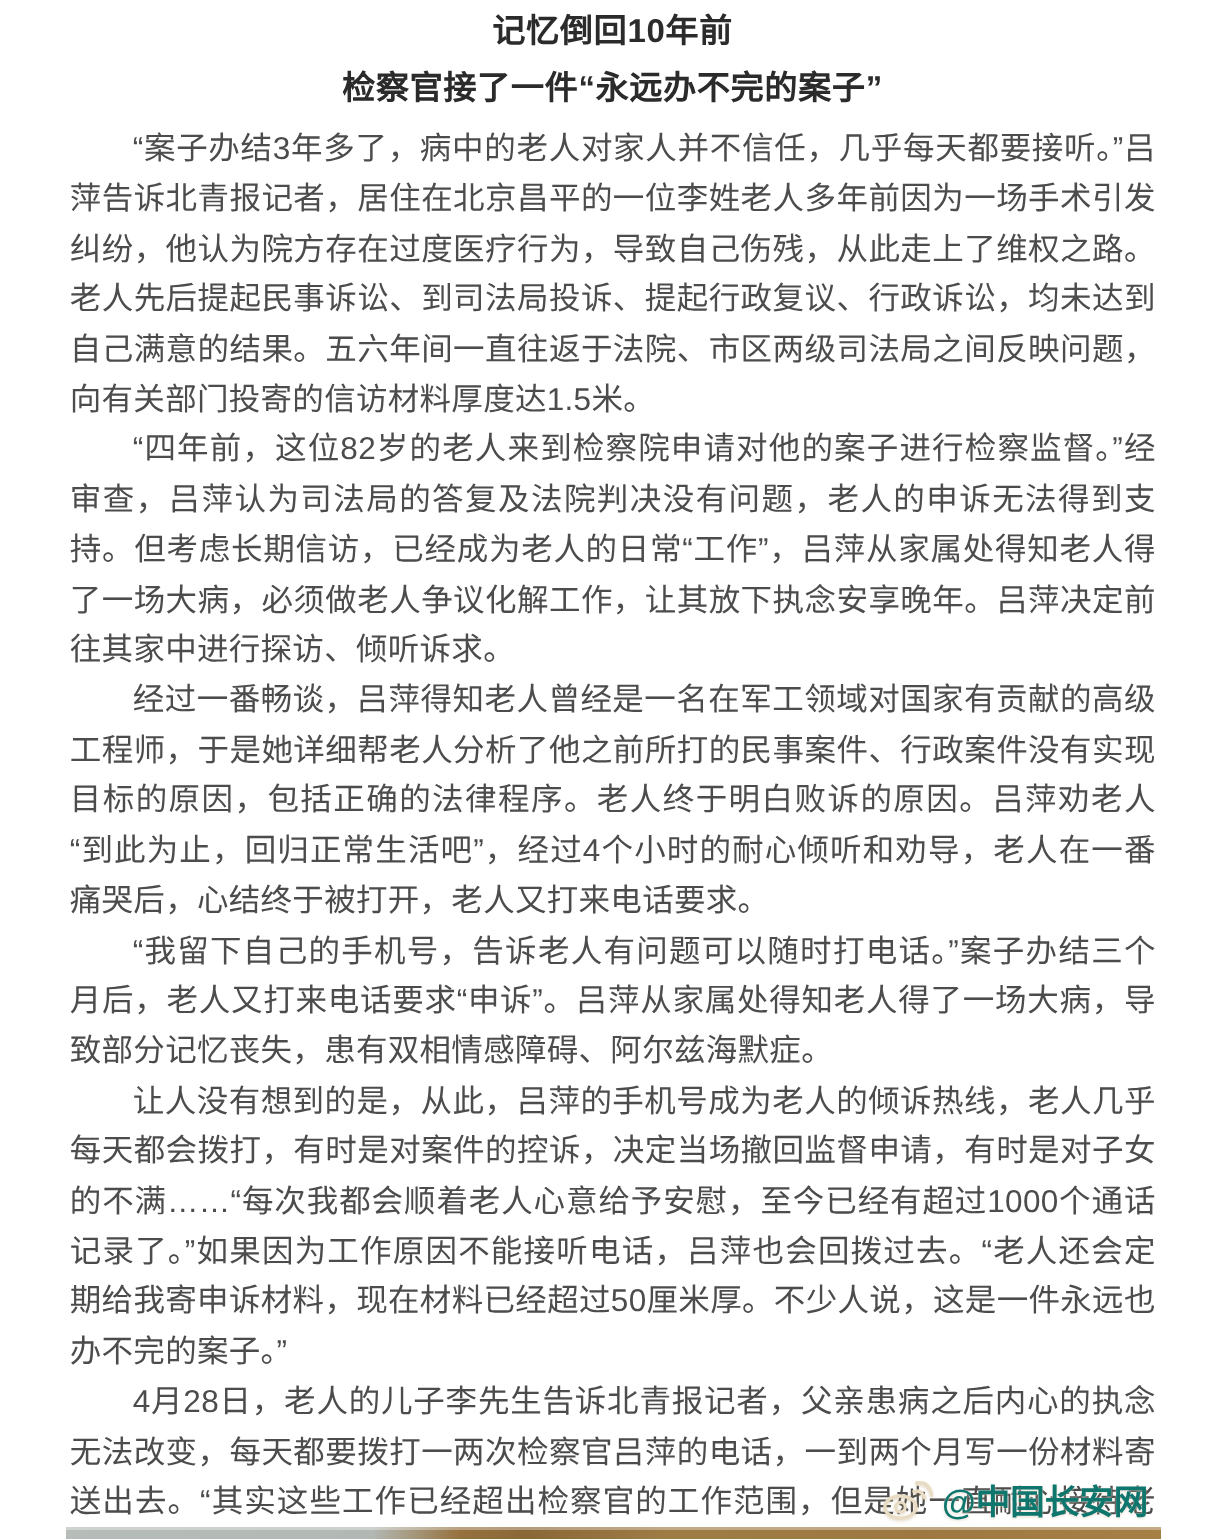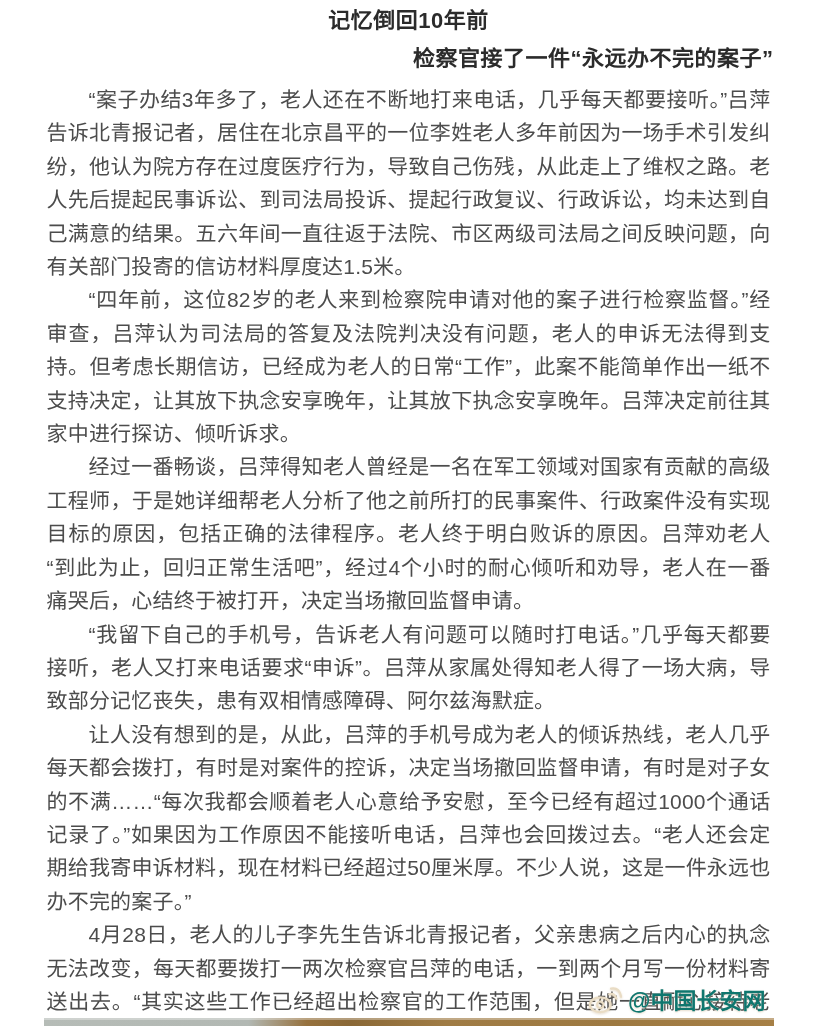--- a/index.html
+++ b/index.html
@@ -21,21 +21,21 @@
     padding-top: 7px;
     text-align: center;
     font-size: 22px;
     line-height: 28px;
     font-weight: bold;
     color: #2b2b2b;
     letter-spacing: 0.5px;
   }
   .article-subtitle {
     margin: 10px 0 0 0;
-    text-align: right;
+    text-align: center;
     font-size: 22px;
     line-height: 28px;
     font-weight: bold;
     color: #2b2b2b;
     letter-spacing: 0.5px;
   }
   .article-body {
     margin-top: 10px;
     padding: 0 3px;
     color: #4c4c4c;
@@ -94,24 +94,24 @@
 </head>
 <body>
 
 <div class="page">
 
   <h1 class="article-title">记忆倒回10年前</h1>
 
   <h2 class="article-subtitle">检察官接了一件“永远办不完的案子”</h2>
 
   <div class="article-body">
-    <p>“案子办结3年多了，老人还在不断地打来电话，几乎每天都要接听。”吕萍告诉北青报记者，居住在北京昌平的一位李姓老人多年前因为一场手术引发纠纷，他认为院方存在过度医疗行为，导致自己伤残，从此走上了维权之路。老人先后提起民事诉讼、到司法局投诉、提起行政复议、行政诉讼，均未达到自己满意的结果。五六年间一直往返于法院、市区两级司法局之间反映问题，向有关部门投寄的信访材料厚度达1.5米。</p>
-    <p>“四年前，这位82岁的老人来到检察院申请对他的案子进行检察监督。”经审查，吕萍认为司法局的答复及法院判决没有问题，老人的申诉无法得到支持。但考虑长期信访，已经成为老人的日常“工作”，此案不能简单作出一纸不支持决定，让其放下执念安享晚年，让其放下执念安享晚年。吕萍决定前往其家中进行探访、倾听诉求。</p>
-    <p>经过一番畅谈，吕萍得知老人曾经是一名在军工领域对国家有贡献的高级工程师，于是她详细帮老人分析了他之前所打的民事案件、行政案件没有实现目标的原因，包括正确的法律程序。老人终于明白败诉的原因。吕萍劝老人“到此为止，回归正常生活吧”，经过4个小时的耐心倾听和劝导，老人在一番痛哭后，心结终于被打开，决定当场撤回监督申请。</p>
-    <p>“我留下自己的手机号，告诉老人有问题可以随时打电话。”几乎每天都要接听，老人又打来电话要求“申诉”。吕萍从家属处得知老人得了一场大病，导致部分记忆丧失，患有双相情感障碍、阿尔兹海默症。</p>
+    <p>“案子办结3年多了，病中的老人对家人并不信任，几乎每天都要接听。”吕萍告诉北青报记者，居住在北京昌平的一位李姓老人多年前因为一场手术引发纠纷，他认为院方存在过度医疗行为，导致自己伤残，从此走上了维权之路。老人先后提起民事诉讼、到司法局投诉、提起行政复议、行政诉讼，均未达到自己满意的结果。五六年间一直往返于法院、市区两级司法局之间反映问题，向有关部门投寄的信访材料厚度达1.5米。</p>
+    <p>“四年前，这位82岁的老人来到检察院申请对他的案子进行检察监督。”经审查，吕萍认为司法局的答复及法院判决没有问题，老人的申诉无法得到支持。但考虑长期信访，已经成为老人的日常“工作”，吕萍从家属处得知老人得了一场大病，必须做老人争议化解工作，让其放下执念安享晚年。吕萍决定前往其家中进行探访、倾听诉求。</p>
+    <p>经过一番畅谈，吕萍得知老人曾经是一名在军工领域对国家有贡献的高级工程师，于是她详细帮老人分析了他之前所打的民事案件、行政案件没有实现目标的原因，包括正确的法律程序。老人终于明白败诉的原因。吕萍劝老人“到此为止，回归正常生活吧”，经过4个小时的耐心倾听和劝导，老人在一番痛哭后，心结终于被打开，老人又打来电话要求。</p>
+    <p>“我留下自己的手机号，告诉老人有问题可以随时打电话。”案子办结三个月后，老人又打来电话要求“申诉”。吕萍从家属处得知老人得了一场大病，导致部分记忆丧失，患有双相情感障碍、阿尔兹海默症。</p>
     <p>让人没有想到的是，从此，吕萍的手机号成为老人的倾诉热线，老人几乎每天都会拨打，有时是对案件的控诉，决定当场撤回监督申请，有时是对子女的不满……“每次我都会顺着老人心意给予安慰，至今已经有超过1000个通话记录了。”如果因为工作原因不能接听电话，吕萍也会回拨过去。“老人还会定期给我寄申诉材料，现在材料已经超过50厘米厚。不少人说，这是一件永远也办不完的案子。”</p>
     <p>4月28日，老人的儿子李先生告诉北青报记者，父亲患病之后内心的执念无法改变，每天都要拨打一两次检察官吕萍的电话，一到两个月写一份材料寄送出去。“其实这些工作已经超出检察官的工作范围，但是她一直耐心接待老人，我们很感激。”李先生说，病中的老人对家人并不信任，唯一相信的就是吕萍。</p>
   </div>
 
   <div class="watermark">
     <span>
       <svg width="34" height="29" viewBox="0 0 36 30" aria-hidden="true">
         <ellipse cx="13" cy="20.5" rx="11" ry="7.8" fill="none" stroke="#e9dcc4" stroke-width="2.4"></ellipse>
         <circle cx="13" cy="20.5" r="3.4" fill="none" stroke="#e9dcc4" stroke-width="2.2"></circle>
         <path d="M22.5 9.5 q5.5 -1.5 7.5 4.5" fill="none" stroke="#e9dcc4" stroke-width="2.4" stroke-linecap="round"></path>

